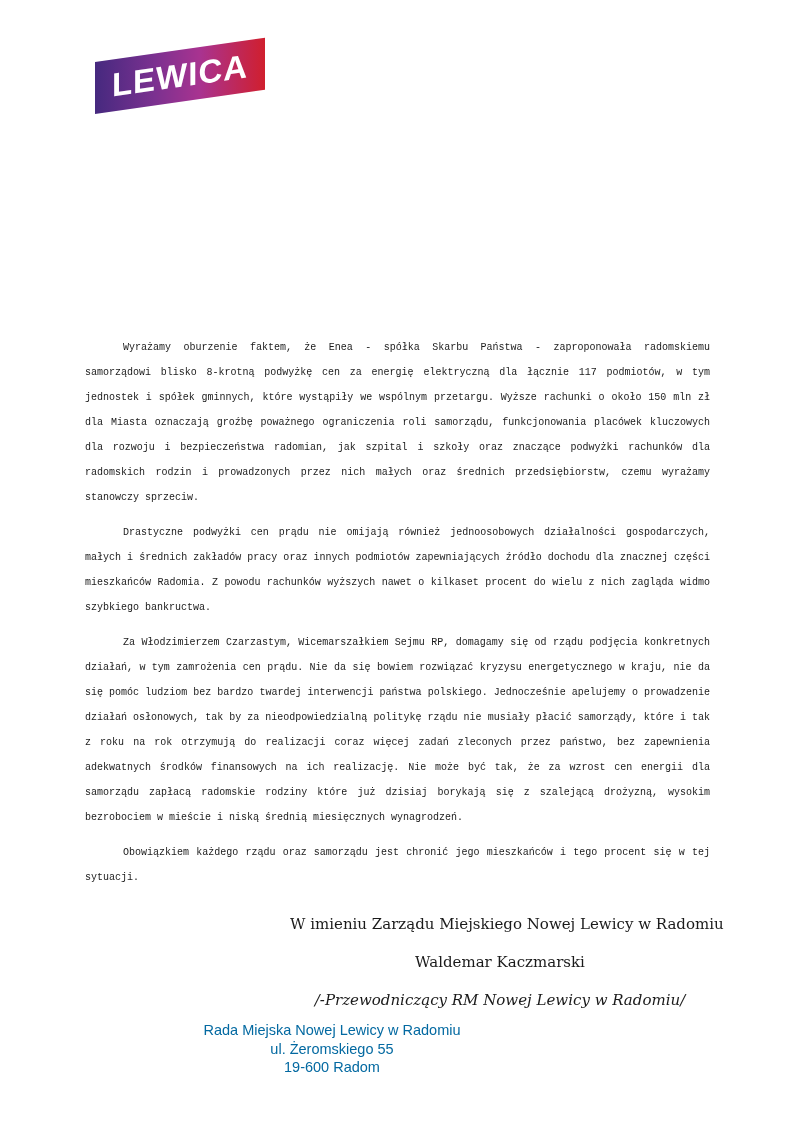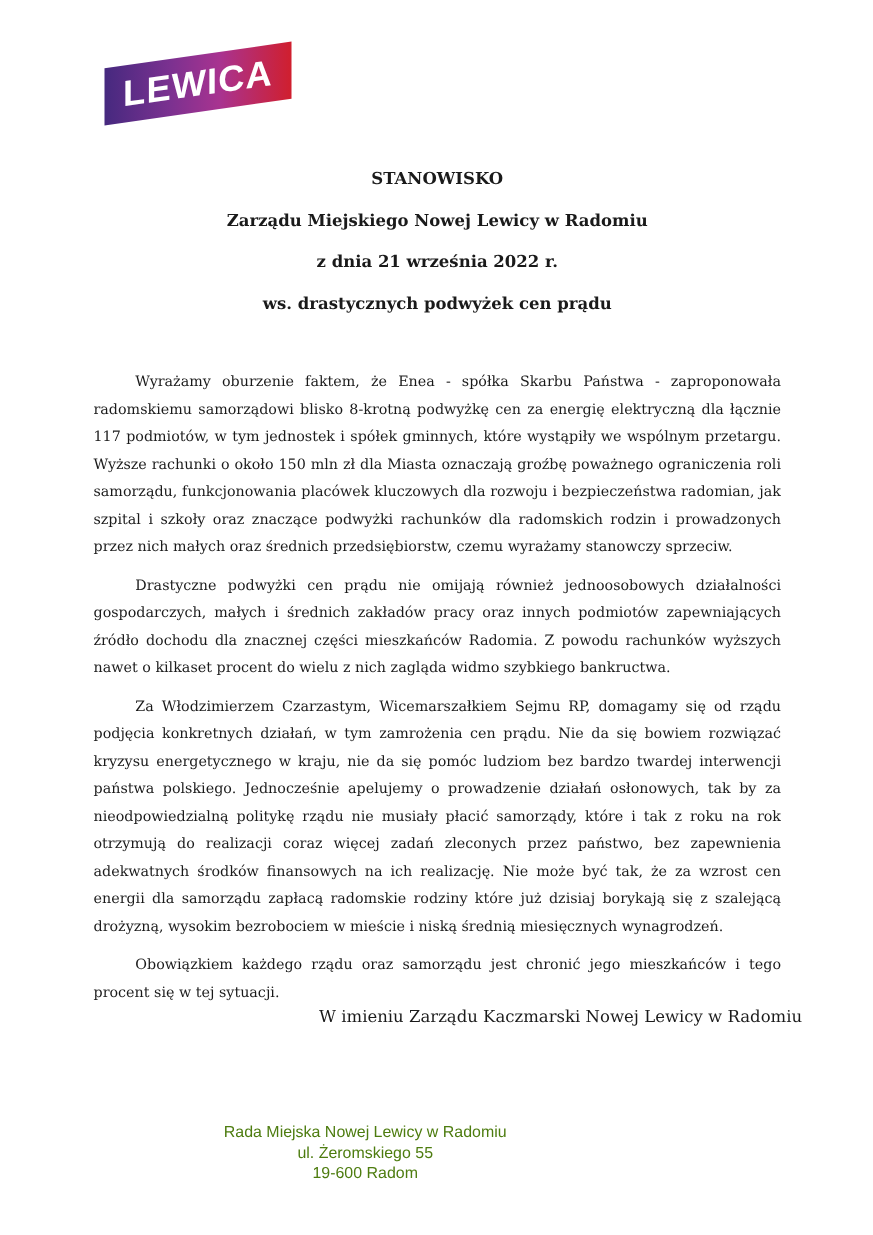--- a/index.html
+++ b/index.html
@@ -48,23 +48,24 @@
     font-size: 15px;
   }
   .h-line { line-height: 38px; }
 
   
   .body-text {
     position: absolute;
     left: 85px;
     top: 335px;
     width: 625px;
-    font-size: 13px;
+    font-size: 10px;
     line-height: 25px;
     text-align: justify;
+    font-family: Liberation Mono, monospace;
   }
   .body-text p {
     margin: 0 0 10px 0;
     text-indent: 38px;
   }
 
   
   .signature {
     position: absolute;
     left: 85px;
@@ -84,48 +85,44 @@
   
   .footer {
     position: absolute;
     left: 0;
     top: 1021px;
     width: 664px;
     text-align: center;
     font-family: "Liberation Sans", sans-serif;
     font-size: 14.5px;
     line-height: 18.5px;
-    color: #4d7c0f;
+    color: #0369a1;
   }
 </style>
 </head>
 <body>
 
 <div class="page">
 
   <div class="logo-bar">
     <span class="logo-text">LEWICA</span>
   </div>
 
-  <div class="headings">
-    <div class="h-line">STANOWISKO</div>
-    <div class="h-line">Zarządu Miejskiego Nowej Lewicy w Radomiu</div>
-    <div class="h-line">z dnia 21 września 2022 r.</div>
-    <div class="h-line">ws. drastycznych podwyżek cen prądu</div>
-  </div>
 
   <div class="body-text">
     <p>Wyrażamy oburzenie faktem, że Enea - spółka Skarbu Państwa - zaproponowała radomskiemu samorządowi blisko 8-krotną podwyżkę cen za energię elektryczną dla łącznie 117 podmiotów, w tym jednostek i spółek gminnych, które wystąpiły we wspólnym przetargu. Wyższe rachunki o około 150 mln zł dla Miasta oznaczają groźbę poważnego ograniczenia roli samorządu, funkcjonowania placówek kluczowych dla rozwoju i bezpieczeństwa radomian, jak szpital i szkoły oraz znaczące podwyżki rachunków dla radomskich rodzin i prowadzonych przez nich małych oraz średnich przedsiębiorstw, czemu wyrażamy stanowczy sprzeciw.</p>
     <p>Drastyczne podwyżki cen prądu nie omijają również jednoosobowych działalności gospodarczych, małych i średnich zakładów pracy oraz innych podmiotów zapewniających źródło dochodu dla znacznej części mieszkańców Radomia. Z powodu rachunków wyższych nawet o kilkaset procent  do wielu z nich zagląda widmo szybkiego bankructwa.</p>
     <p>Za Włodzimierzem Czarzastym, Wicemarszałkiem Sejmu RP, domagamy się od rządu podjęcia konkretnych działań, w tym zamrożenia cen prądu. Nie da się bowiem rozwiązać kryzysu energetycznego w kraju, nie da się pomóc ludziom bez bardzo twardej interwencji państwa polskiego. Jednocześnie apelujemy o prowadzenie działań osłonowych, tak by za nieodpowiedzialną politykę rządu nie musiały płacić samorządy, które i tak z roku na rok otrzymują do realizacji coraz więcej zadań zleconych przez państwo, bez zapewnienia adekwatnych środków finansowych na ich realizację. Nie może być tak, że za wzrost cen energii dla samorządu zapłacą radomskie rodziny które już dzisiaj borykają się z szalejącą drożyzną, wysokim bezrobociem w mieście i niską średnią miesięcznych wynagrodzeń.</p>
     <p>Obowiązkiem każdego rządu oraz samorządu jest chronić jego mieszkańców i tego procent się w tej sytuacji.</p>
   </div>
 
   <div class="signature">
-    <div class="sig-line">W imieniu Zarządu Kaczmarski Nowej Lewicy w Radomiu</div>
+    <div class="sig-line">W imieniu Zarządu Miejskiego Nowej Lewicy w Radomiu</div>
+    <div class="sig-line">Waldemar Kaczmarski</div>
+    <div class="sig-line sig-role">/-Przewodniczący RM Nowej Lewicy w Radomiu/</div>
   </div>
 
   <div class="footer">
     <div>Rada Miejska Nowej Lewicy w Radomiu</div>
     <div>ul. Żeromskiego 55</div>
     <div>19-600 Radom</div>
   </div>
 
 </div>
 

